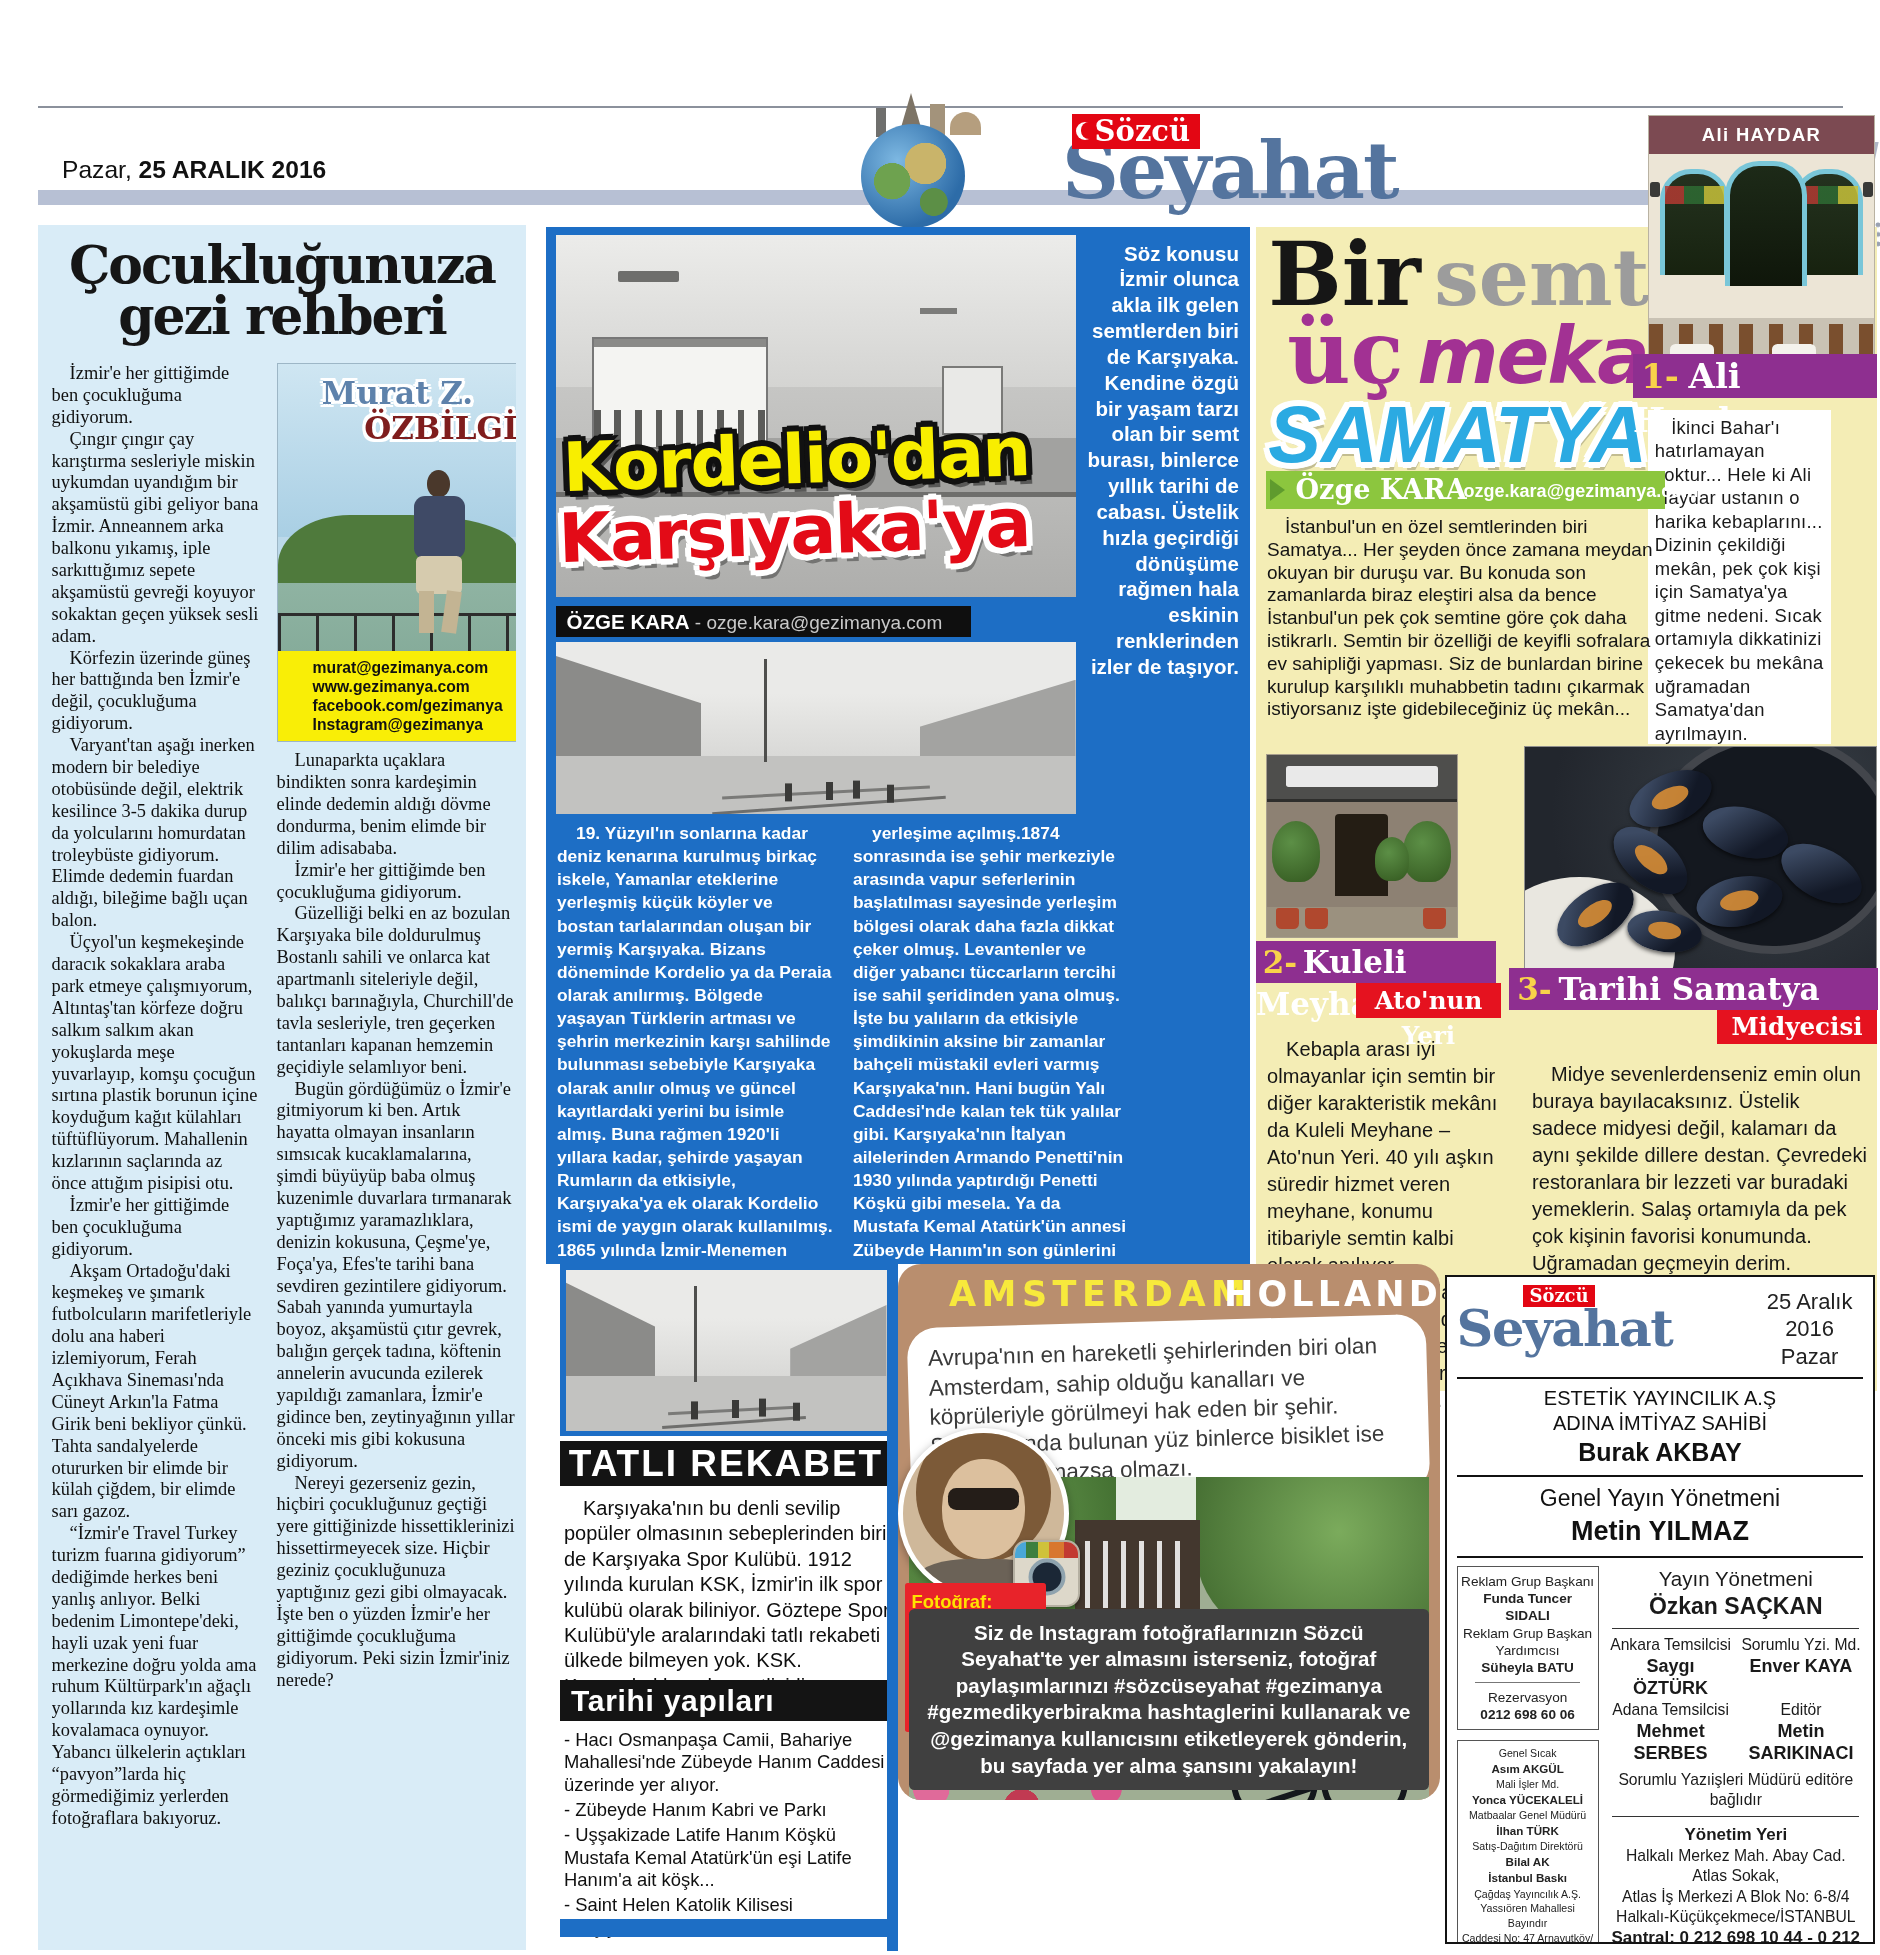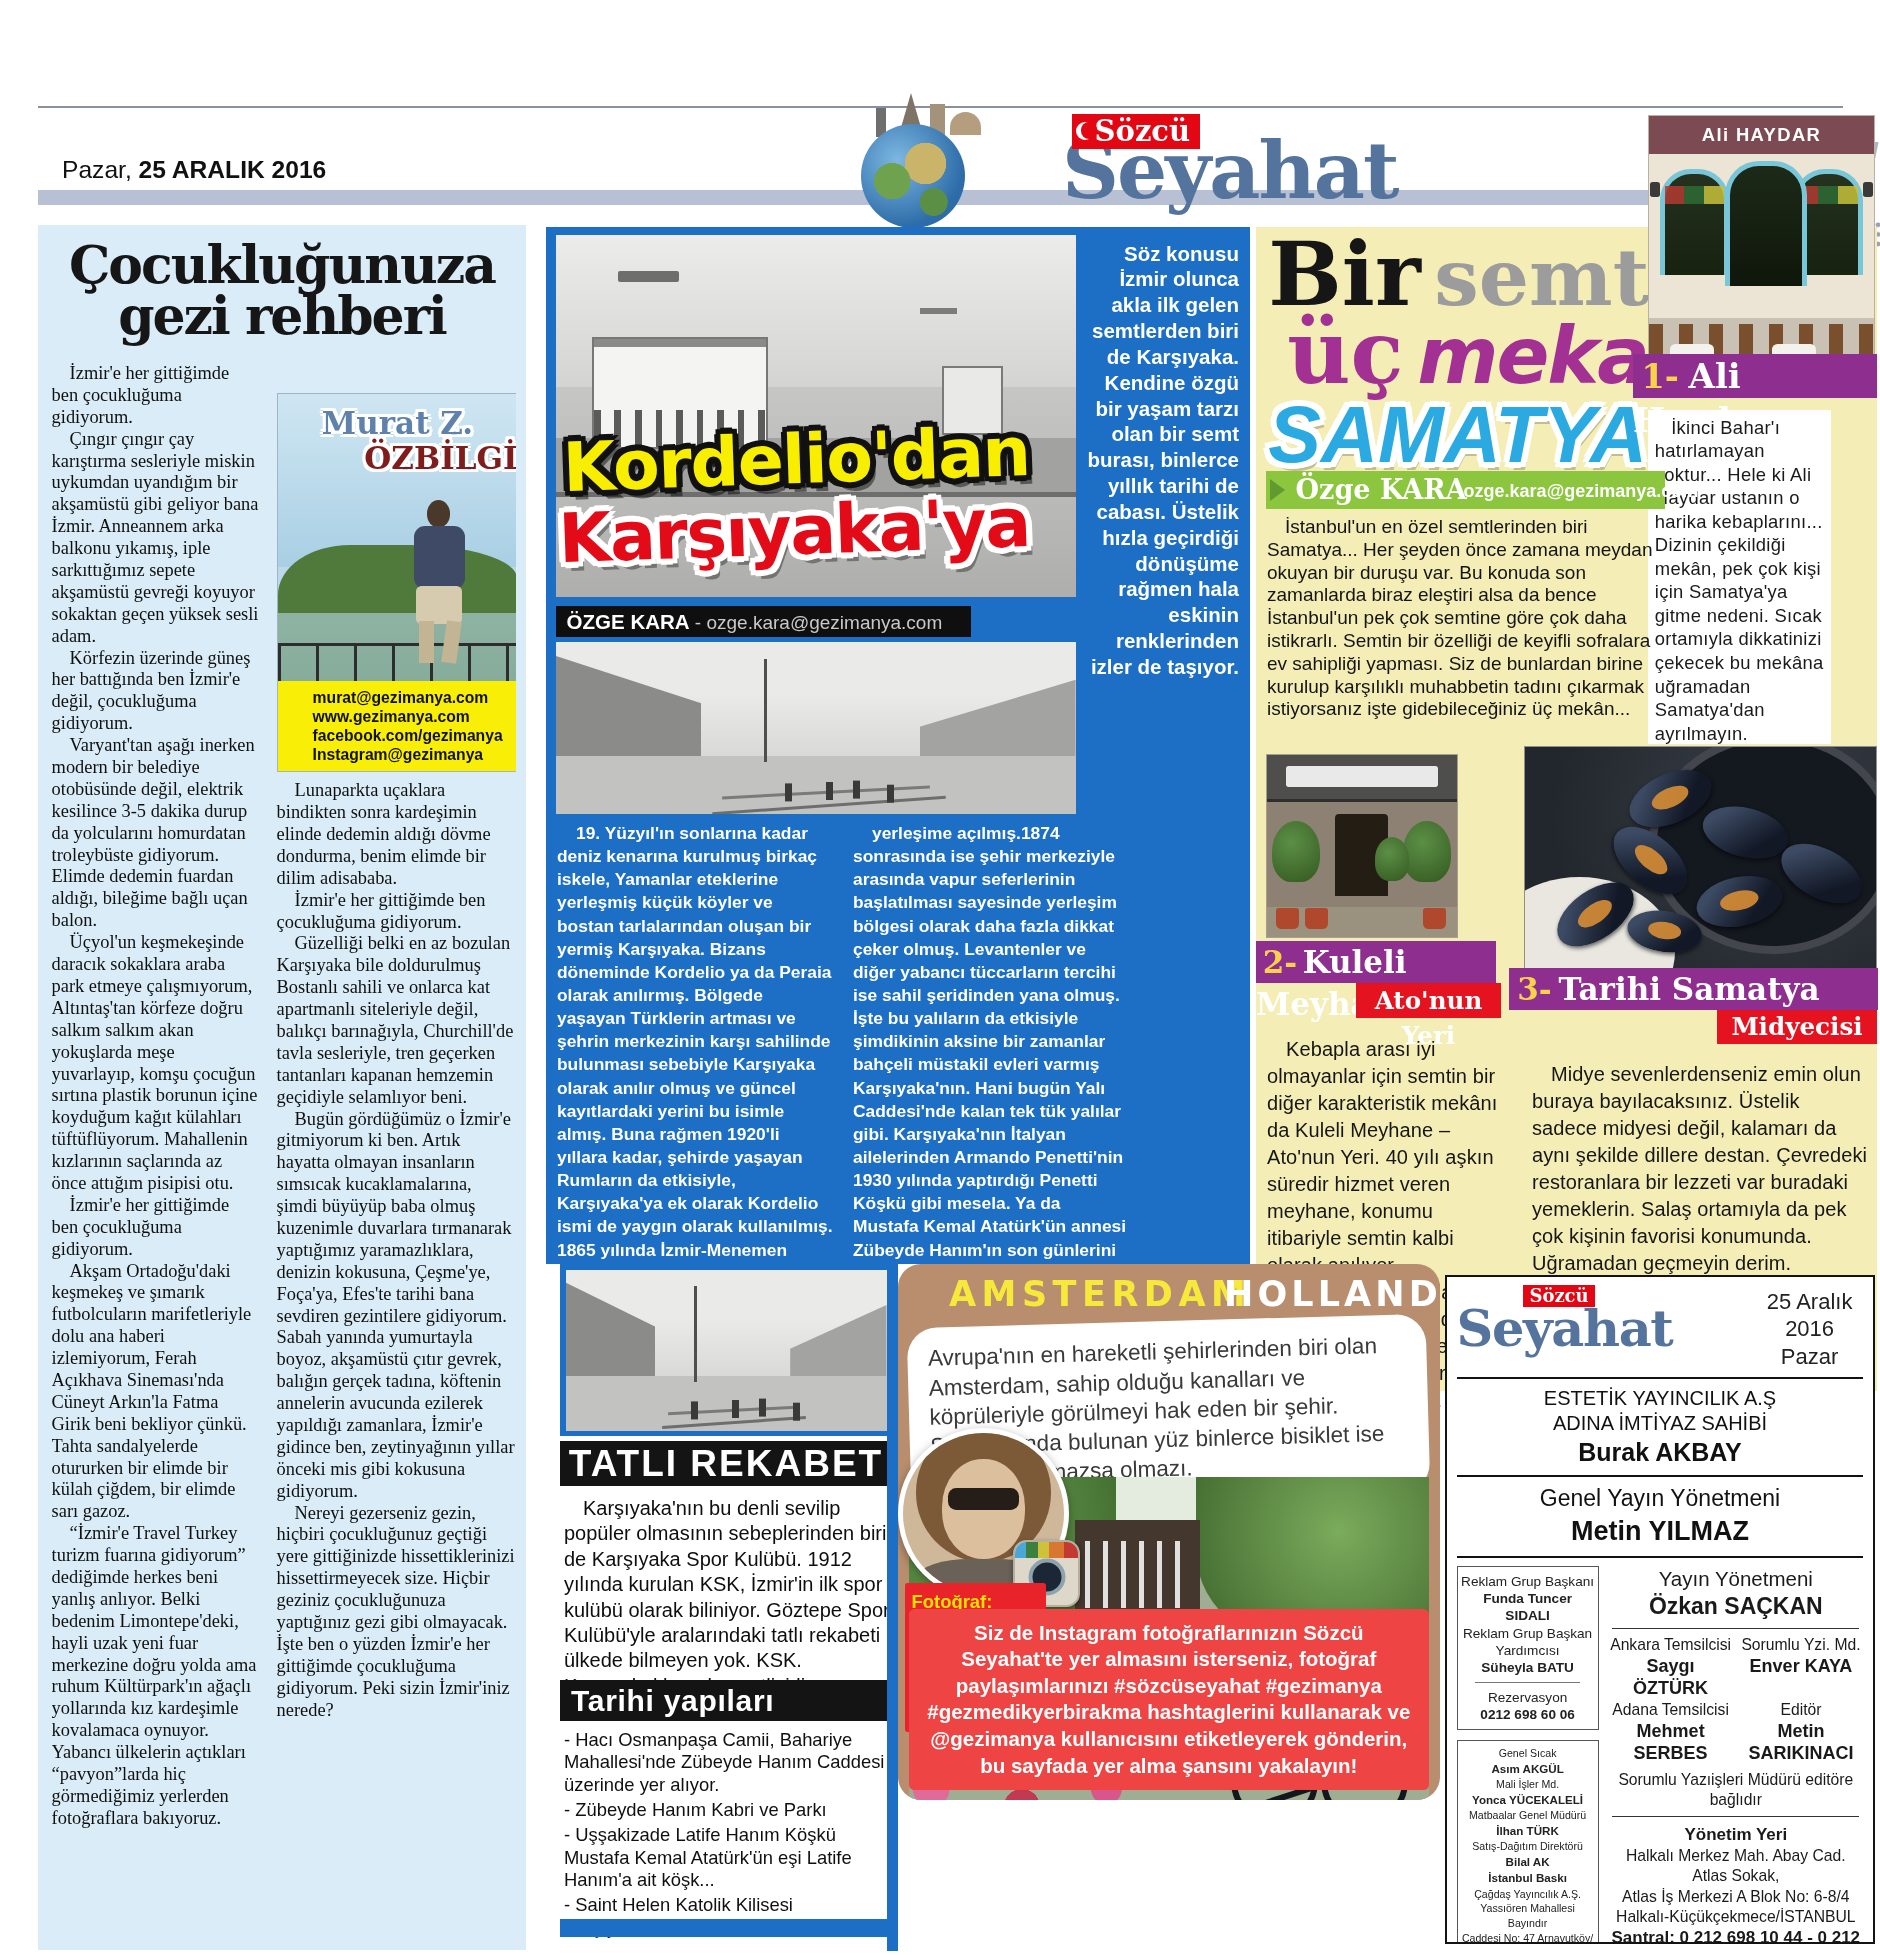--- a/index.html
+++ b/index.html
@@ -39,21 +39,21 @@
   .sozcu-moon:after{content:"";position:absolute;left:5.5px;top:0px;width:16.4px;height:16.4px;
       border-radius:50%;background:#e30613;}
   .seyahat-txt{position:absolute;left:0;top:27px;font:900 79px/75px "DejaVu Serif",serif;
       color:#54749e;letter-spacing:-2px;}
   
   .left-block{left:38px;top:225px;width:488px;height:1725px;background:#d9ecf7;}
   .lb-title{position:absolute;top:15px;left:0;width:100%;text-align:center;
       font:900 52px/0.98 "DejaVu Serif",serif;letter-spacing:-2px;color:#161616;}
   .lb-cols{position:absolute;left:13.6px;right:9.6px;top:138px;bottom:6.8px;display:flex;gap:18px;overflow:hidden;}
   .lb-col1{width:207px;}
-  .lb-col2{flex:1;margin-top:30px;}
+  .lb-col2{flex:1;}
   .lb-cols .para{font:18.4px/1.19 "Liberation Serif",serif;color:#101010;text-indent:18px;margin:0;}
   
   .author-card{position:relative;width:100%;height:377px;margin-bottom:8.2px;background:#bcd9ea;
       border:1.4px solid #9db6c6;overflow:hidden;}
   .ap-sky{position:absolute;left:0;top:0;right:0;height:46%;background:linear-gradient(#cfe6f2,#a9cfe4);}
   .ap-trees{position:absolute;left:0;top:40%;right:0;height:22%;background:#4f7a3c;border-radius:30% 45% 20% 35%/60% 40% 0 0;}
   .ap-water{position:absolute;left:0;top:58%;right:0;bottom:0;background:linear-gradient(#8fb3a2,#7aa391);}
   .ap-rail{position:absolute;left:0;right:0;top:66%;height:3.4px;background:#2d2d2d;}
   .ap-posts{position:absolute;left:0;right:0;top:66%;height:48px;
       background:repeating-linear-gradient(90deg,#2d2d2d 0 3.4px,transparent 3.4px 38px);}
@@ -252,21 +252,21 @@
   .po-body{position:absolute;left:10%;bottom:-4%;width:80%;height:26%;border-radius:40% 40% 0 0;background:#6b6257;}
   .a-ig{position:absolute;top:276px;left:115px;width:63px;height:63px;border-radius:13.6px;background:#ddd8ca;
       border:2px solid #b5b0a2;overflow:hidden;box-shadow:0 2px 5.5px rgba(0,0,0,.4);}
   .ig-strip{position:absolute;left:0;right:0;top:0;height:26%;
       background:linear-gradient(90deg,#4aa7d8 0 18%,#3d7f3f 18% 36%,#cfc23a 36% 54%,#d8772f 54% 77%,#c23a32 77% 100%);}
   .ig-lens{position:absolute;left:50%;top:56%;width:29px;height:29px;transform:translate(-50%,-50%);
       border-radius:50%;background:#1b2736;border:4.1px solid #8fa3ae;}
   .a-credit{position:absolute;top:319px;left:6.8px;width:128px;background:#e8232a;padding:8.2px 6.8px;border-radius:2.7px;}
   .a-credit div{font:bold 18.4px/1.2 "Liberation Sans",sans-serif;color:#fff;}
   .a-credit .yl{color:#ffe200;}
-  .a-caption{position:absolute;left:11px;bottom:9.6px;width:495px;background:#ef4444;border-radius:5.5px;
+  .a-caption{position:absolute;left:11px;bottom:9.6px;width:495px;background:#404040;border-radius:5.5px;
       padding:11px 12.3px;text-align:center;font:800 20.5px/1.3 "Liberation Sans",sans-serif;color:#fff;}
   
   .masthead{left:1445px;top:1275px;width:430px;height:669px;background:#fff;border:2px solid #131313;
       box-sizing:border-box;padding:8.2px 9.6px;overflow:hidden;}
   .m-head{display:flex;justify-content:space-between;border-bottom:2px solid #111;padding-bottom:6.8px;}
   .m-logo{position:relative;width:225px;height:75px;}
   .m-sozcu{position:absolute;left:66px;top:0;background:#e30613;color:#fff;font:bold 18px/22px "DejaVu Serif",serif;padding:0 6.8px;}
   .m-seyahat{position:absolute;left:0;top:18px;font:900 51px/51px "DejaVu Serif",serif;color:#54749e;letter-spacing:-1.4px;}
   .m-date{text-align:center;padding:2.7px 11px 0 0;}
   .m-date .m-date-line{font:22px/1.25 "Liberation Sans",sans-serif;color:#222;}

